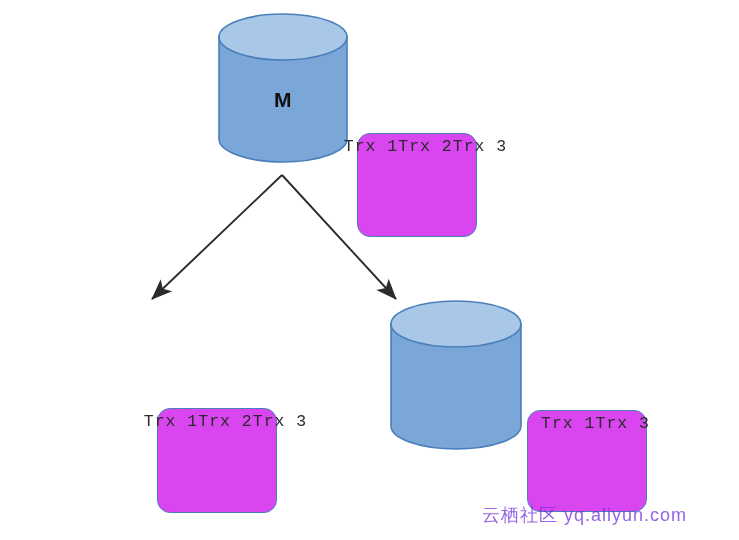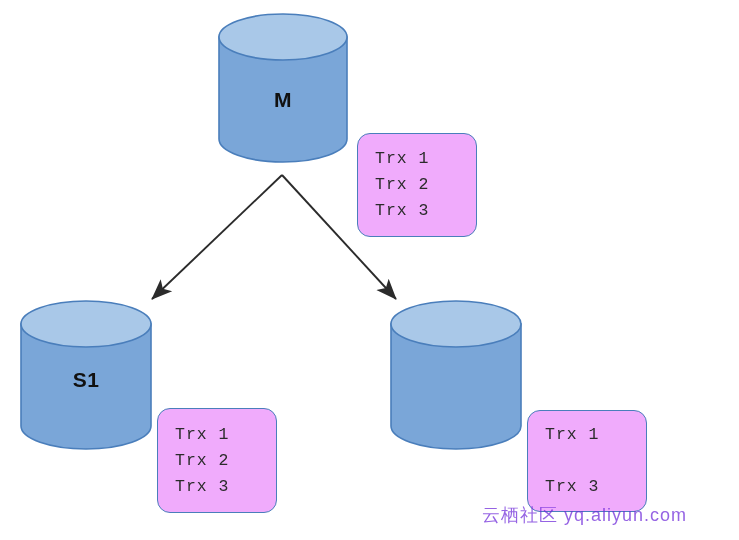--- a/index.html
+++ b/index.html
@@ -32,25 +32,25 @@
     font-family: "Liberation Sans", sans-serif;
     font-size: 21px;
     font-weight: 600;
     color: #111111;
     letter-spacing: 0.5px;
     pointer-events: none;
   }
   .trx-box {
     position: absolute;
     box-sizing: border-box;
-    background: #f0abfc;
+    background: #d946ef;
     border: 1.6px solid #4a7ebb;
     border-radius: 13px;
     display: flex;
-    flex-direction: column;
+    flex-direction: row;
     justify-content: center;
     padding-left: 17px;
   }
   .trx-line {
     font-family: "Liberation Mono", monospace;
     font-size: 16.5px;
     color: #2b2b2b;
     line-height: 26px;
     height: 26px;
     letter-spacing: 1px;
@@ -100,27 +100,20 @@
     </svg>
     <div class="db-label" style="top:75px;">M</div>
   </div>
 
   <div class="trx-box" style="left:357px; top:133px; width:120px; height:104px;">
     <div class="trx-line">Trx 1</div>
     <div class="trx-line">Trx 2</div>
     <div class="trx-line">Trx 3</div>
   </div>
 
-  <div class="db-node" style="left:20px; top:300px; width:132px; height:150px;">
-    <svg width="132" height="150" viewBox="0 0 132 150">
-      <path d="M1,24 L1,126 A65,23 0 0 0 131,126 L131,24 Z" fill="#7aa6d8" stroke="#4a7ebb" stroke-width="1.6"></path>
-      <ellipse cx="66" cy="24" rx="65" ry="23" fill="#a9c8e8" stroke="#4a7ebb" stroke-width="1.6"></ellipse>
-    </svg>
-    <div class="db-label" style="top:68px;">S1</div>
-  </div>
 
   <div class="trx-box" style="left:157px; top:408px; width:120px; height:105px;">
     <div class="trx-line">Trx 1</div>
     <div class="trx-line">Trx 2</div>
     <div class="trx-line">Trx 3</div>
   </div>
 
   <div class="db-node" style="left:390px; top:300px; width:132px; height:150px;">
     <svg width="132" height="150" viewBox="0 0 132 150">
       <path d="M1,24 L1,126 A65,23 0 0 0 131,126 L131,24 Z" fill="#7aa6d8" stroke="#4a7ebb" stroke-width="1.6"></path>

